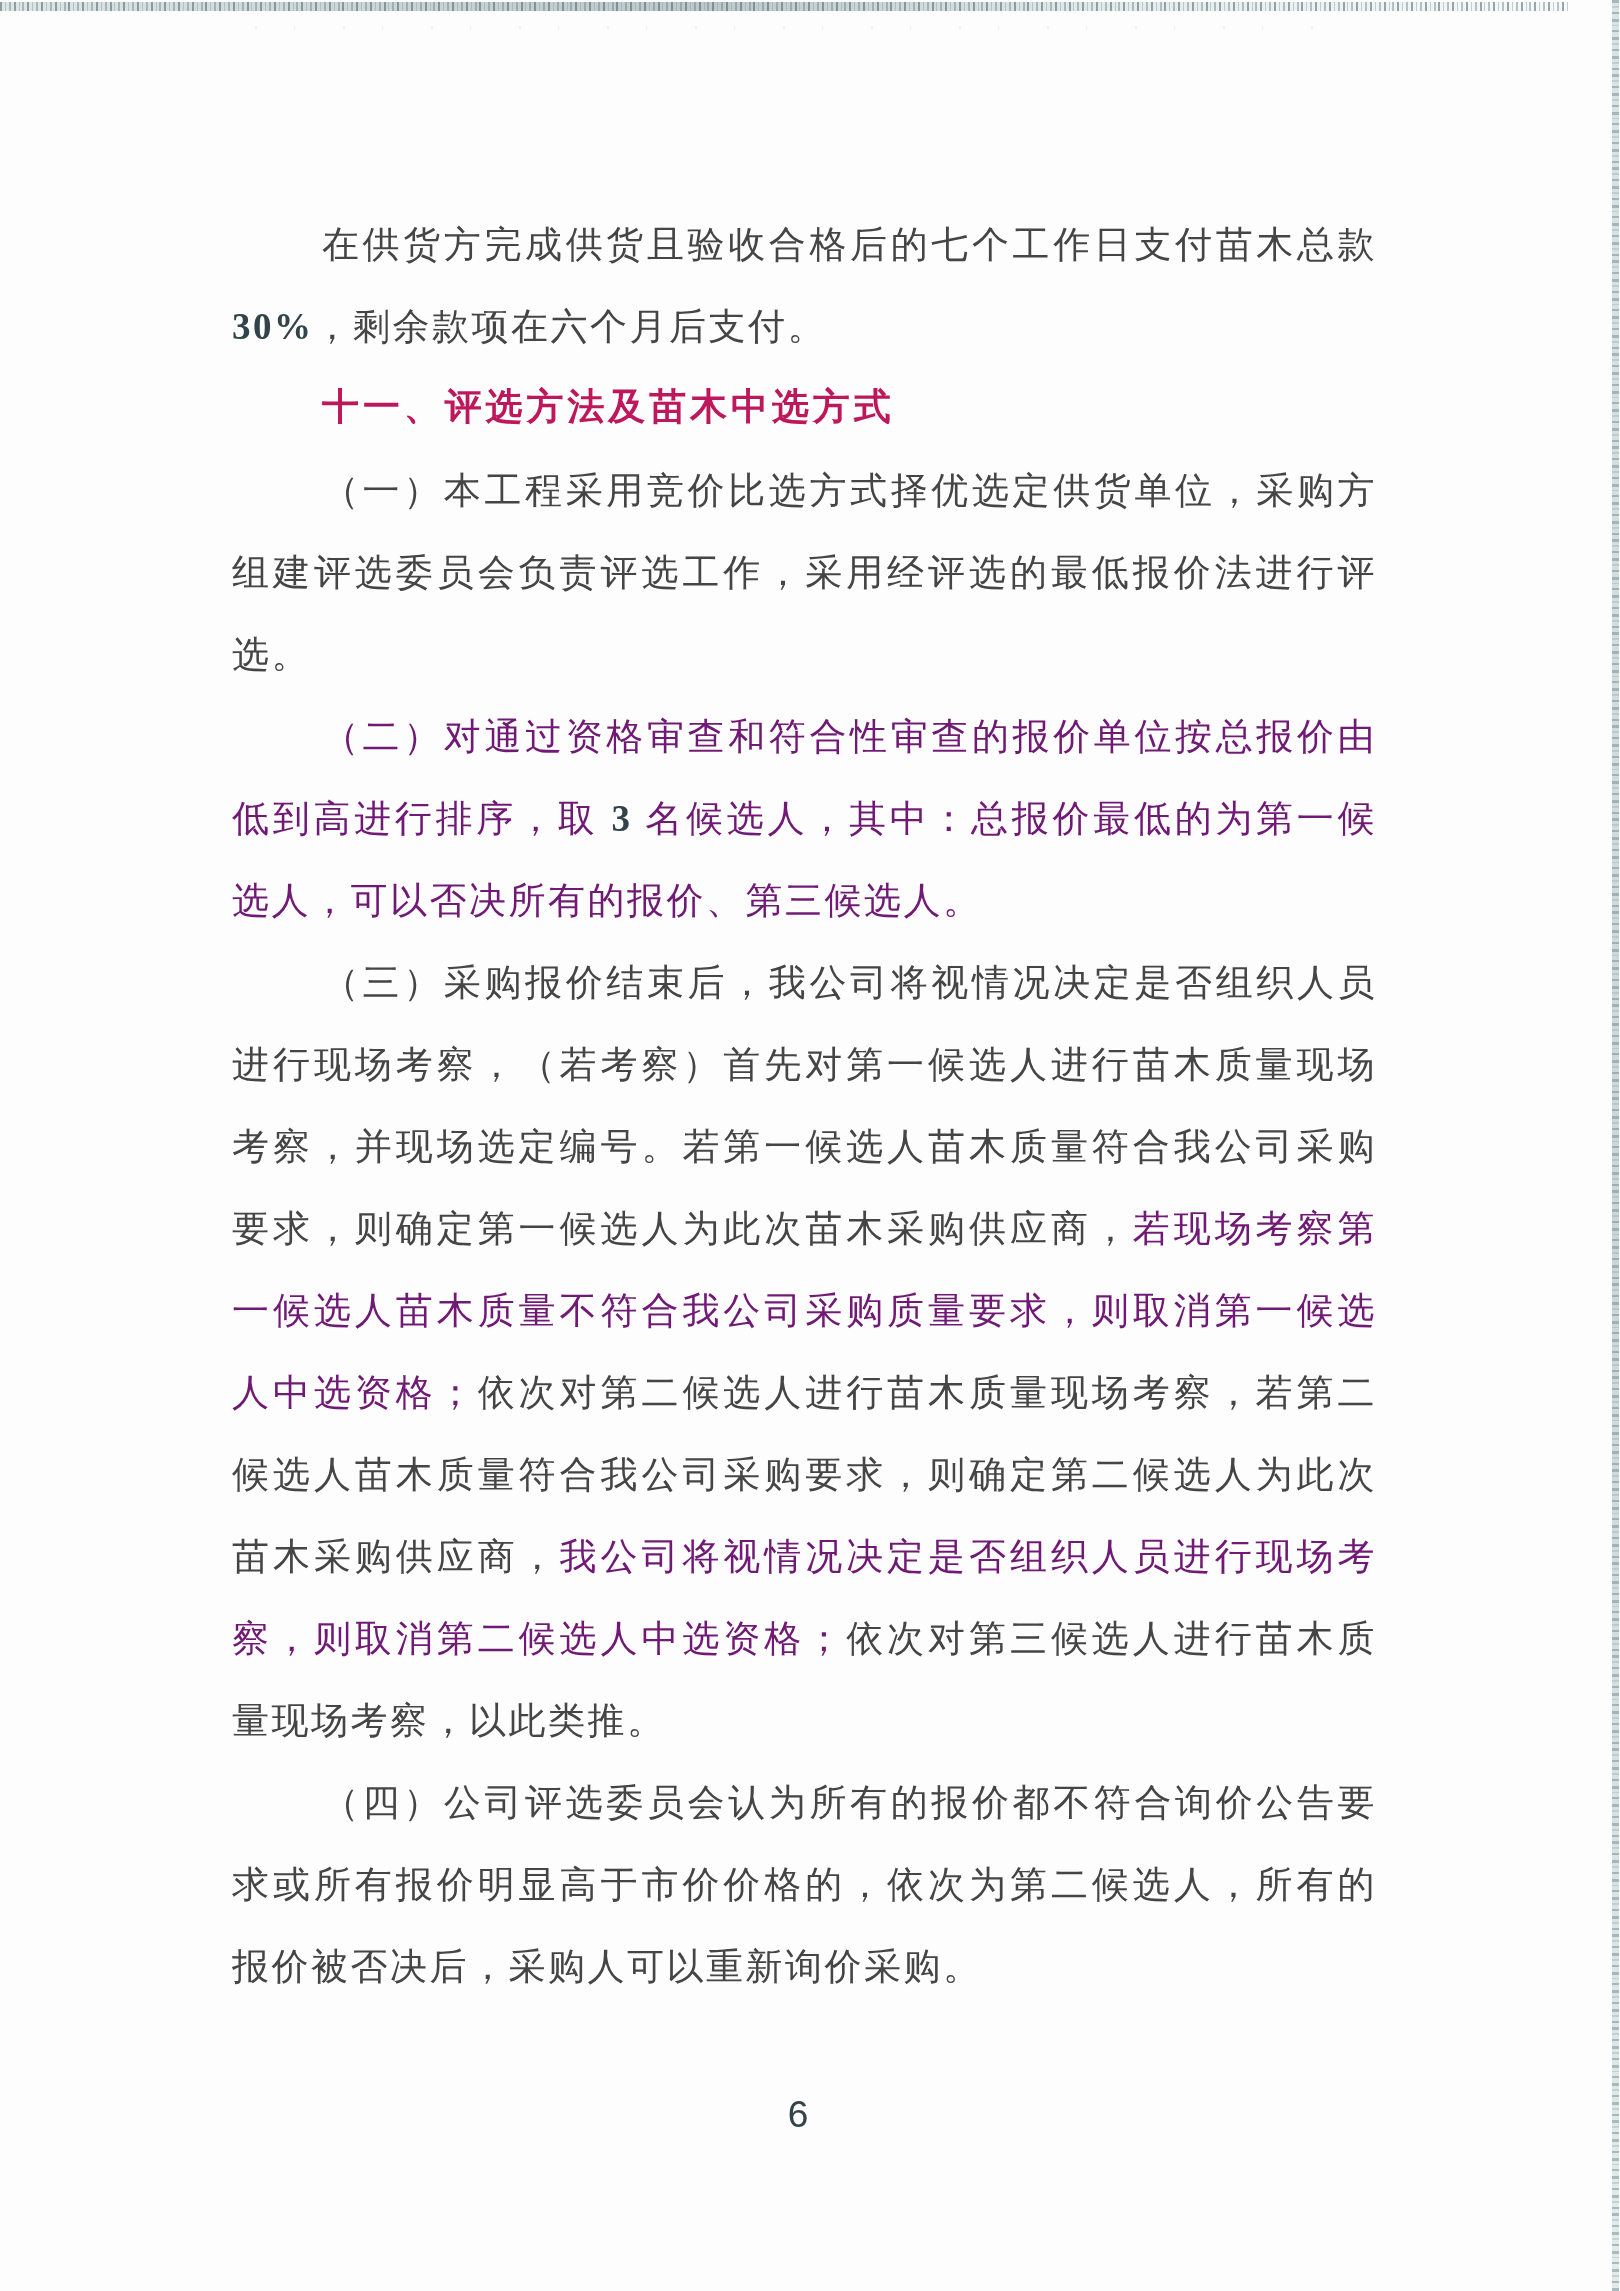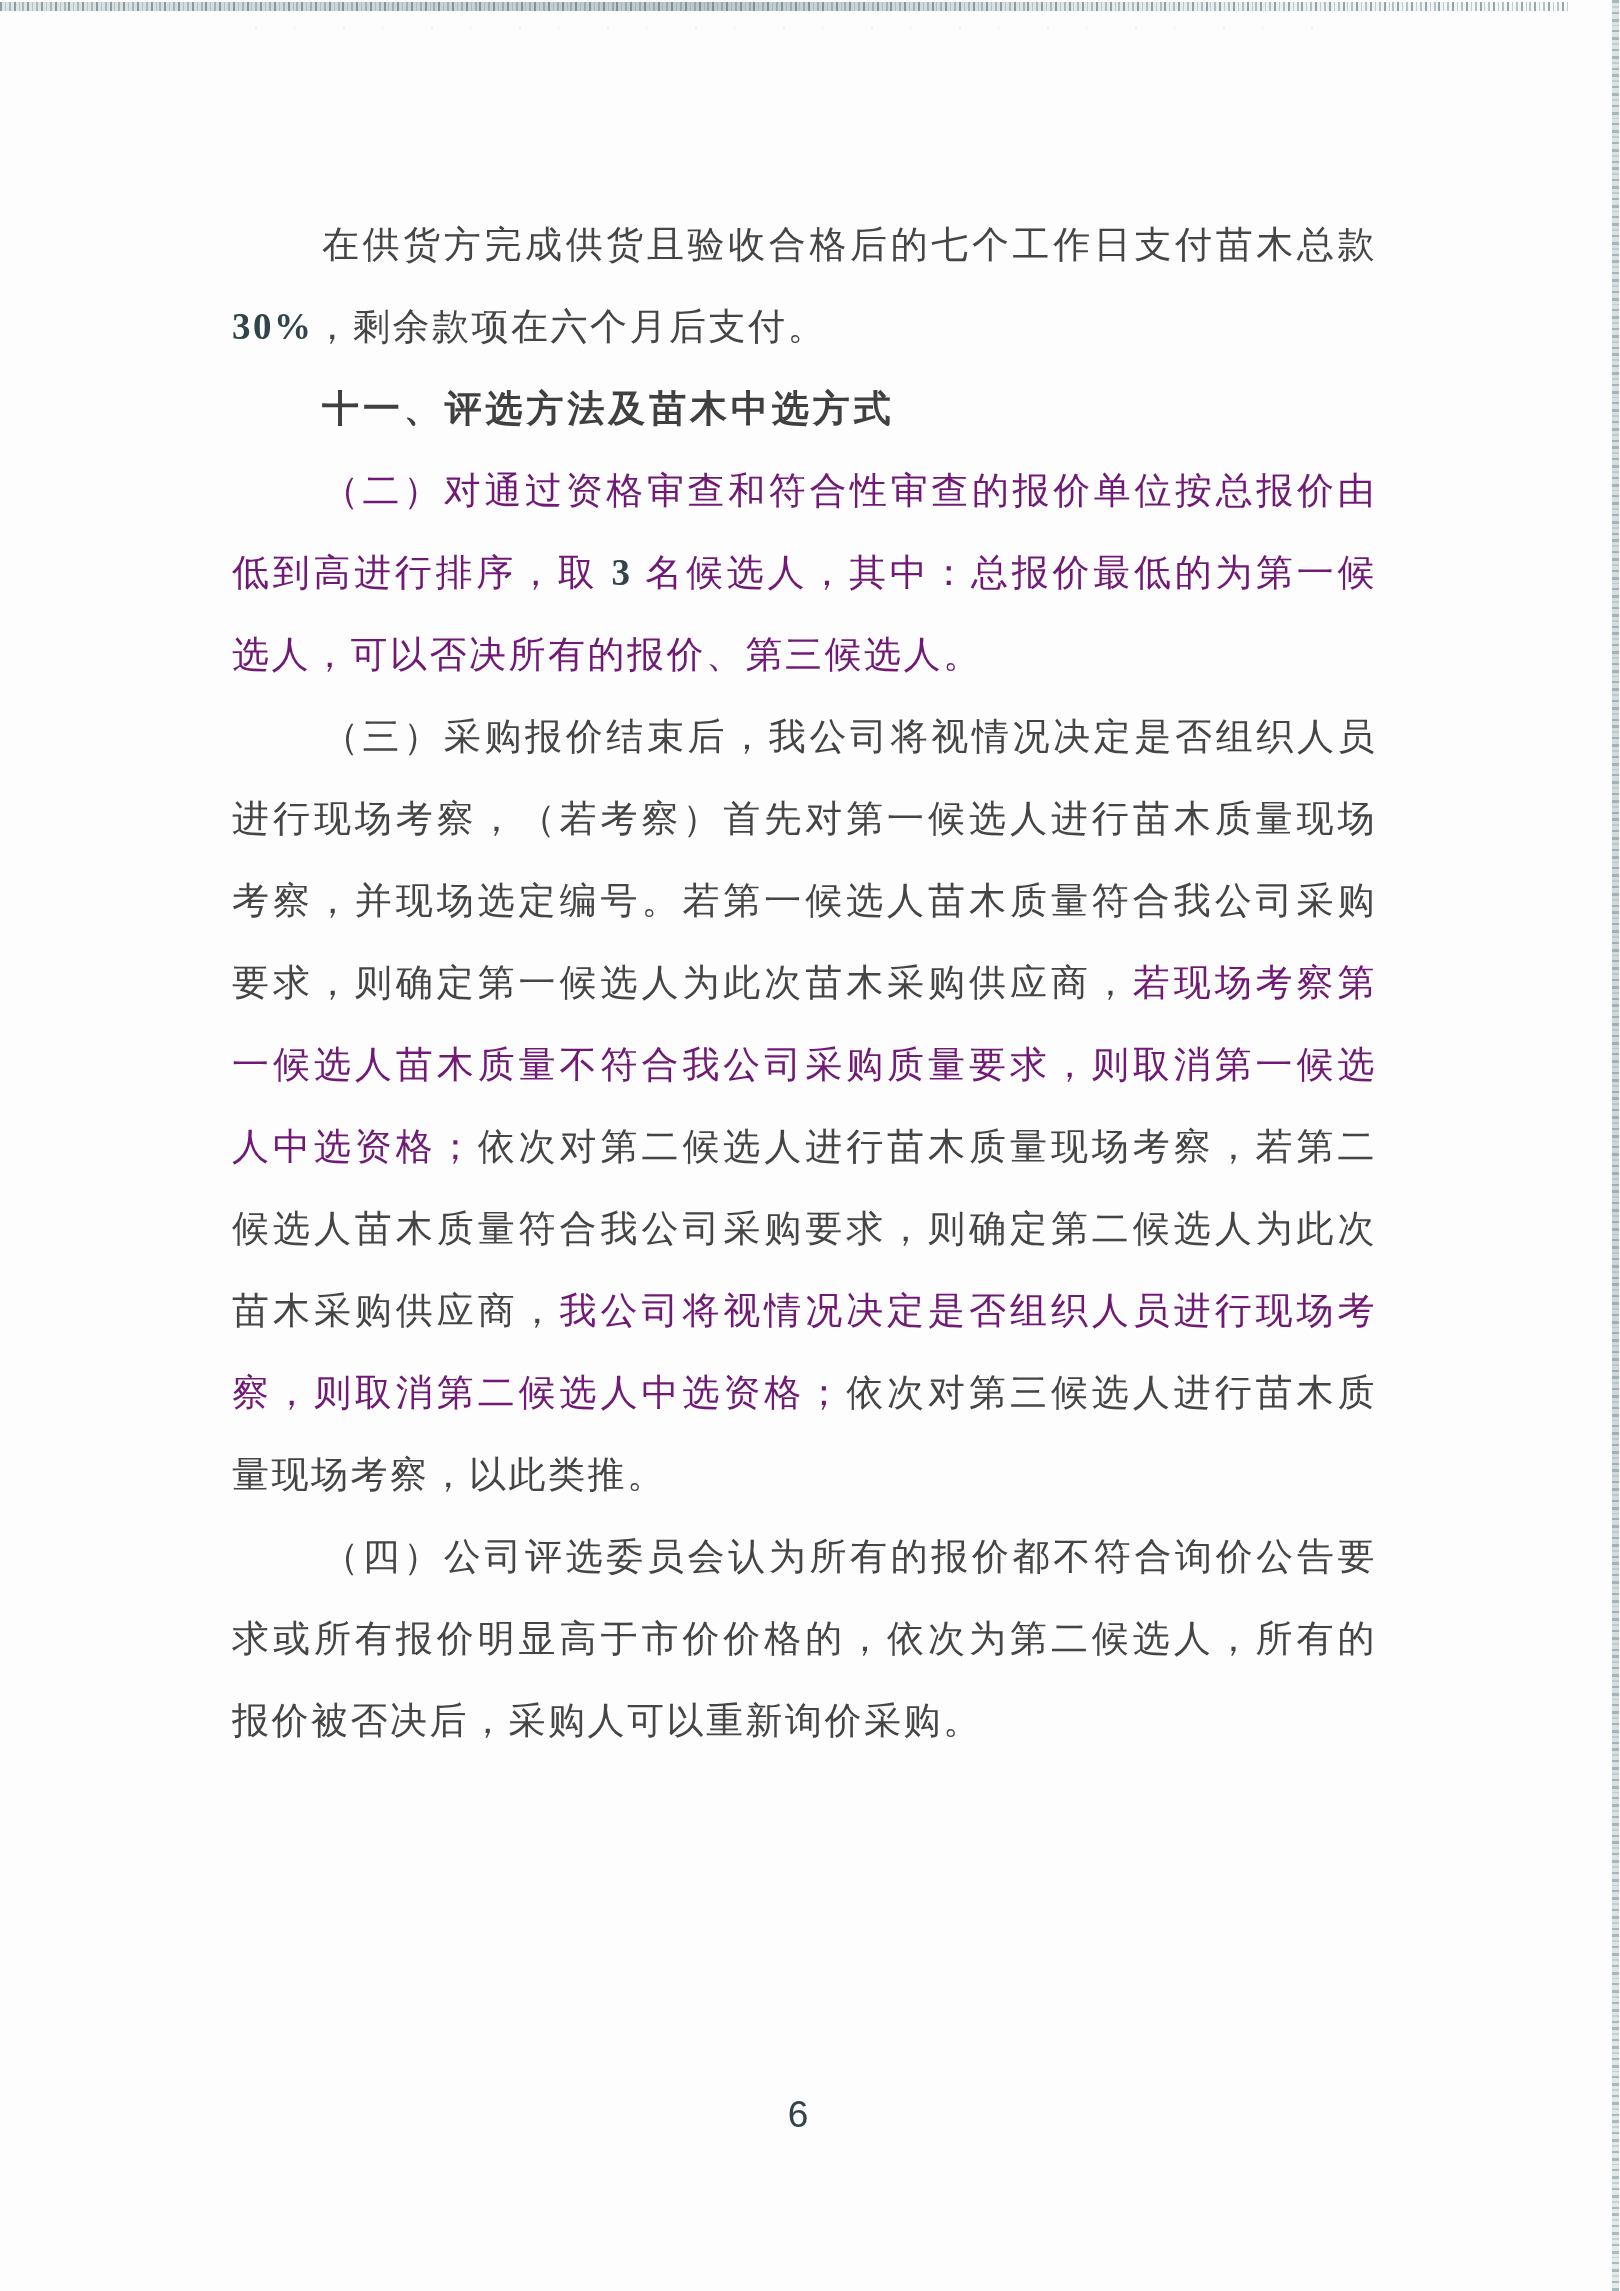--- a/index.html
+++ b/index.html
@@ -55,23 +55,23 @@
     text-justify: inter-character;
   }
   .doc p { margin: 0; text-indent: 90px; }
   .seg-bold { font-weight: 400; color: #701a75; }
   .num {
     font-weight: 700;
     font-family: "Liberation Serif", serif;
     color: #30444a;
   }
   .heading-p {
-    font-family: Liberation Serif, serif;
+    font-family: Liberation Mono, monospace;
     font-weight: 700;
-    color: #404040;
+    color: #be185d;
     letter-spacing: 3.9px;
   }
   .footer {
     position: absolute;
     top: 2094px; left: 0;
     width: 1596px;
     text-align: center;
     font-family: "Liberation Sans", sans-serif;
     font-size: 37px;
     color: #33434c;
@@ -87,20 +87,23 @@
 <div class="doc">
 
   <p>
     <span>在供货方完成供货且验收合格后的七个工作日支付苗木总款 </span><span class="num">30%</span><span>，剩余款项在六个月后支付。</span>
   </p>
 
   <p class="heading-p">
     <span>十一、评选方法及苗木中选方式</span>
   </p>
 
+  <p>
+    <span>（一）本工程采用竞价比选方式择优选定供货单位，采购方组建评选委员会负责评选工作，采用经评选的最低报价法进行评选。</span>
+  </p>
 
   <p>
     <span class="seg-bold">（二）对通过资格审查和符合性审查的报价单位按总报价由低到高进行排序，取 </span><span class="num">3</span><span class="seg-bold"> 名候选人，其中：总报价最低的为第一候选人，可以否决所有的报价、第三候选人。</span>
   </p>
 
   <p>
     <span>（三）采购报价结束后，我公司将视情况决定是否组织人员进行现场考察，（若考察）首先对第一候选人进行苗木质量现场考察，并现场选定编号。若第一候选人苗木质量符合我公司采购要求，则确定第一候选人为此次苗木采购供应商，</span><span class="seg-bold">若现场考察第一候选人苗木质量不符合我公司采购质量要求，则取消第一候选人中选资格；</span><span>依次对第二候选人进行苗木质量现场考察，若第二候选人苗木质量符合我公司采购要求，则确定第二候选人为此次苗木采购供应商，</span><span class="seg-bold">我公司将视情况决定是否组织人员进行现场考察，则取消第二候选人中选资格；</span><span>依次对第三候选人进行苗木质量现场考察，以此类推。</span>
   </p>
 
   <p>

